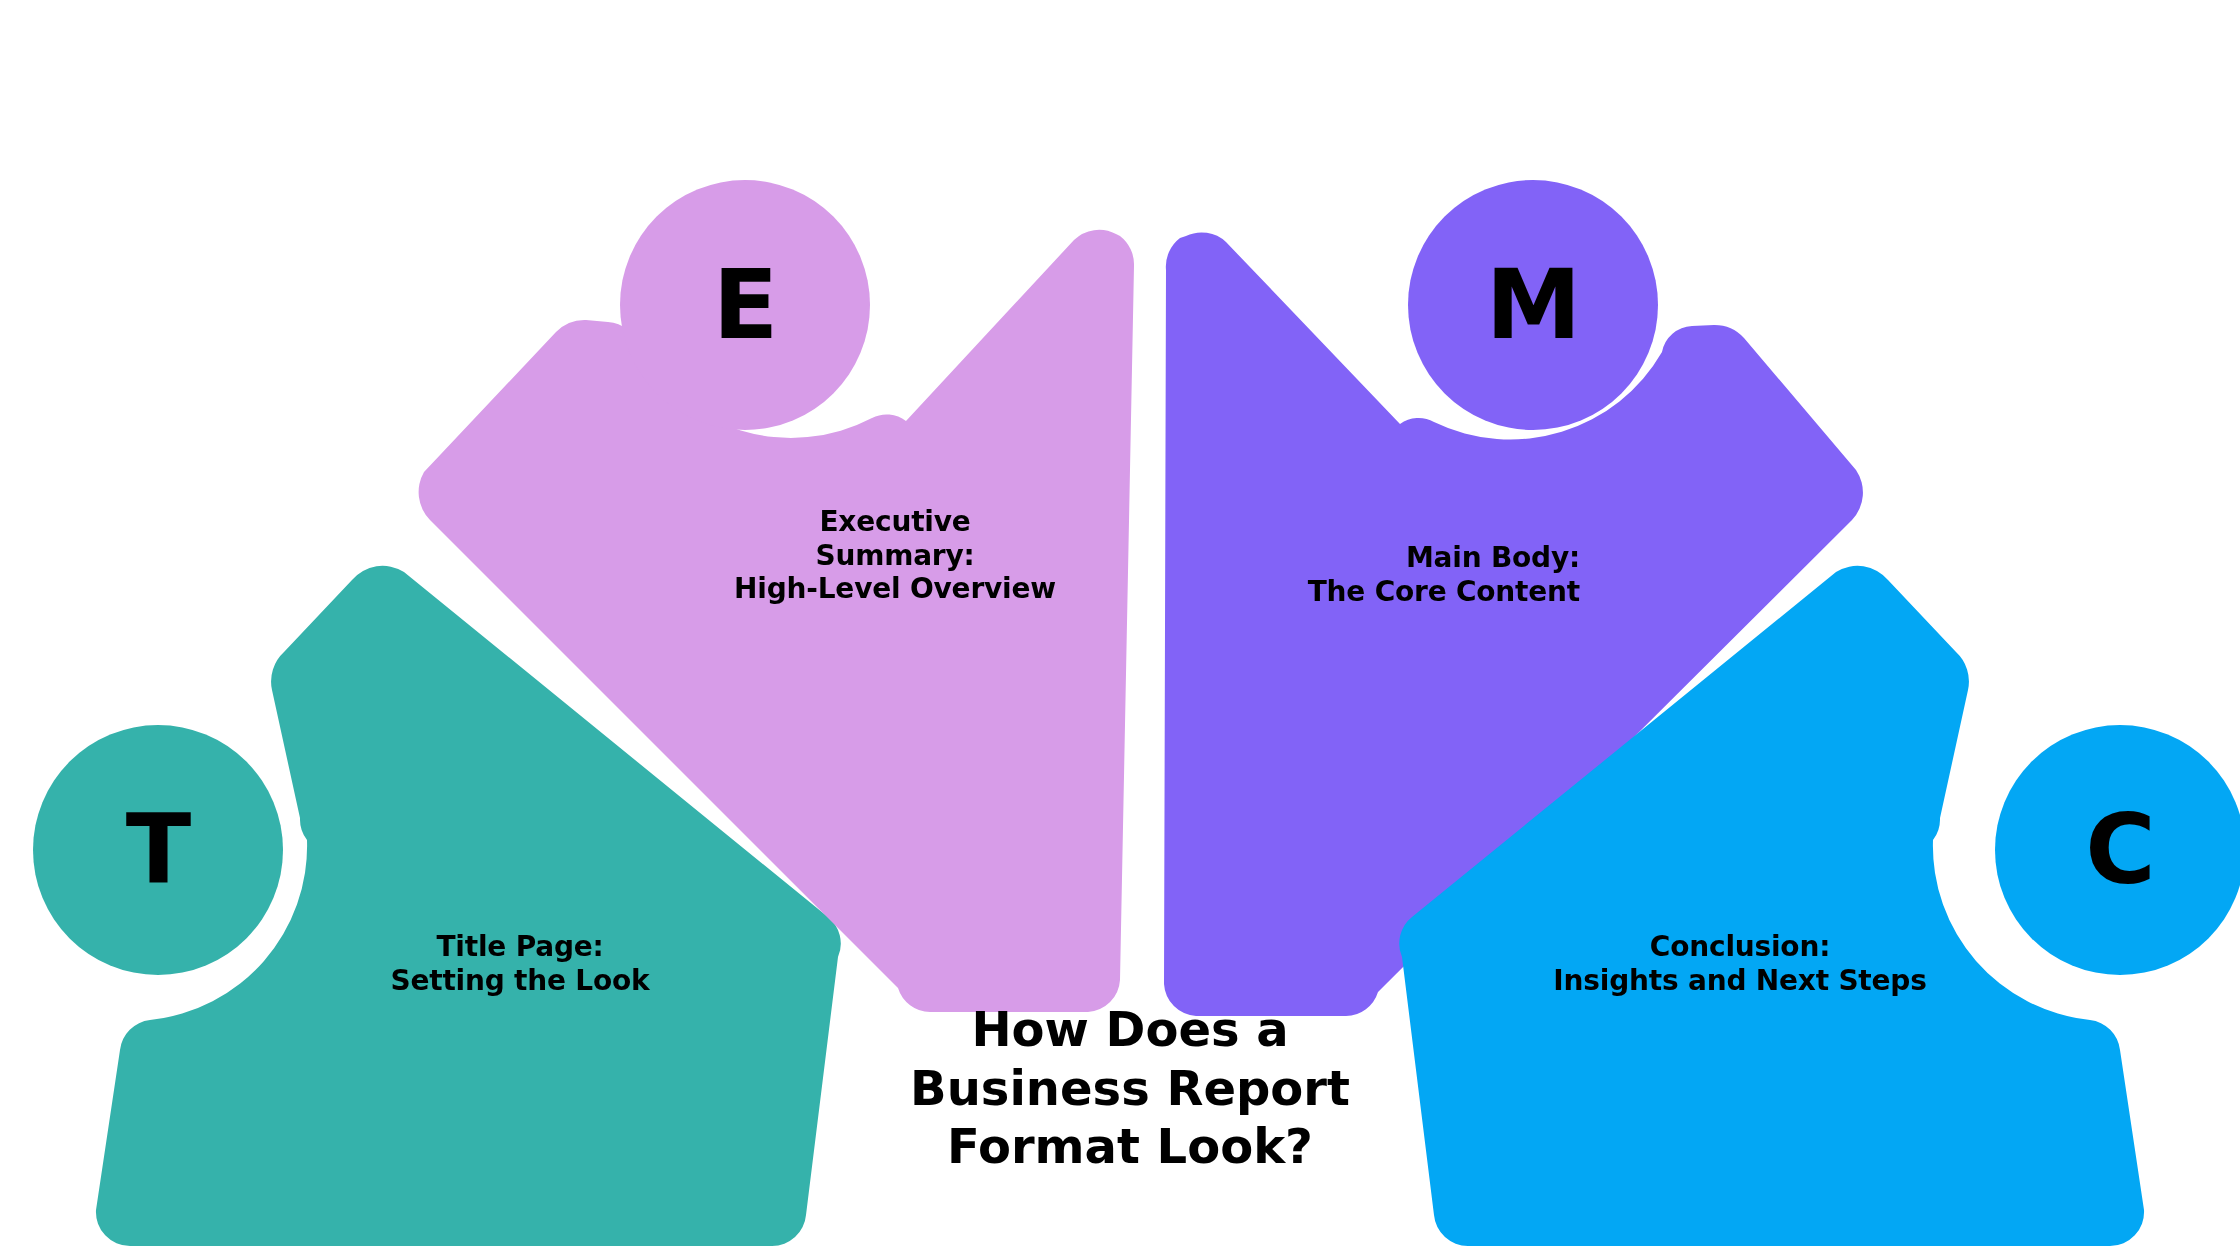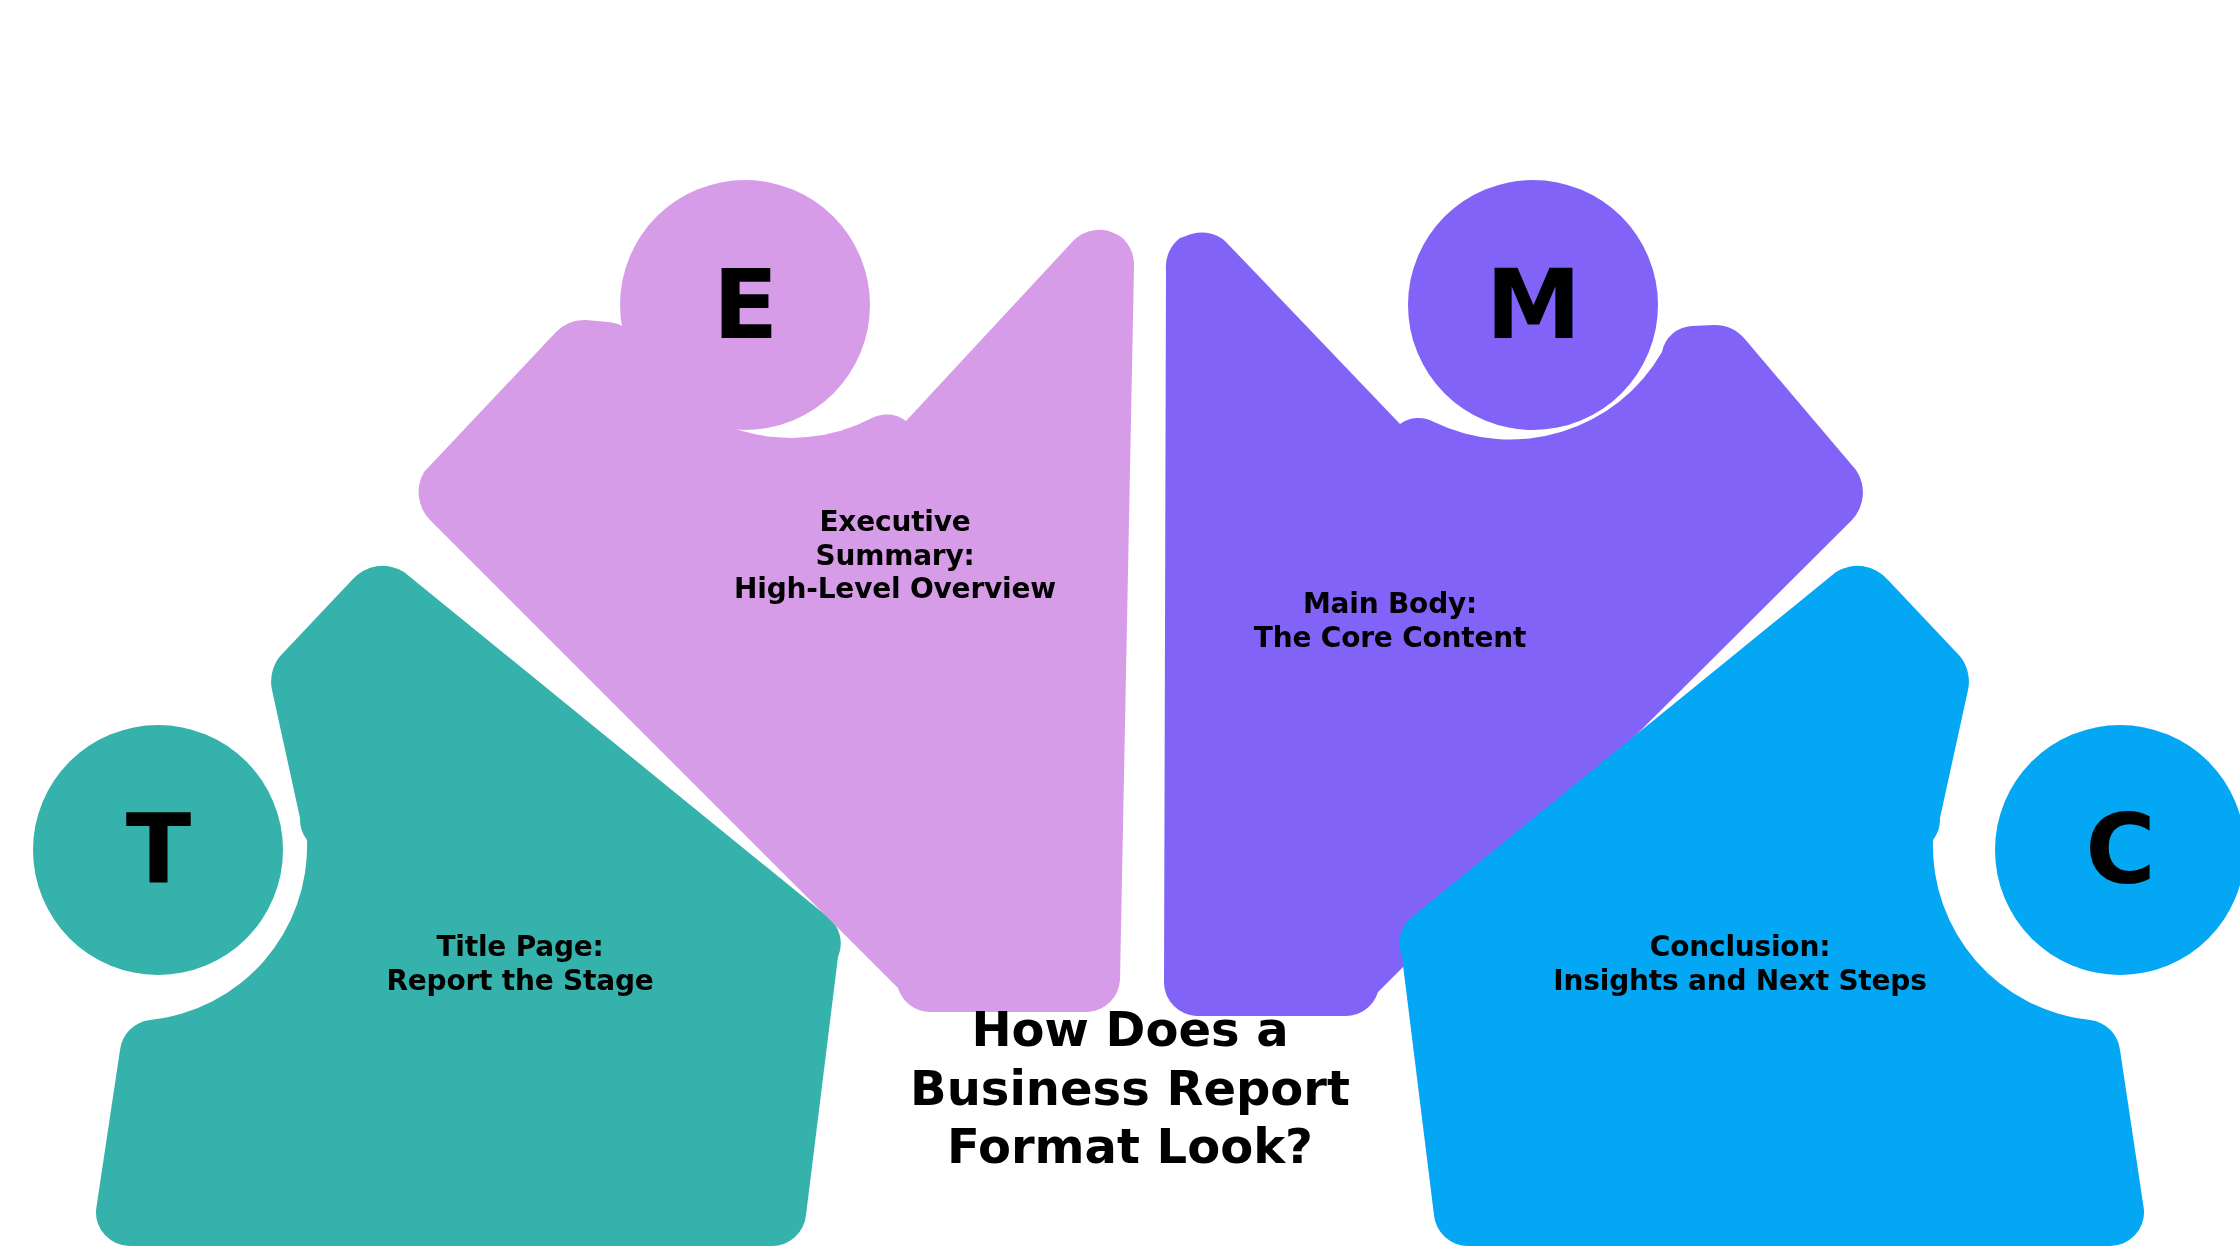--- a/index.html
+++ b/index.html
@@ -64,21 +64,21 @@
     width: 500px;
     text-align: center;
     color: #000000;
     font-weight: 700;
     font-size: 48px;
     line-height: 1.22;
   }
   
   #label-title    { left: 310px;  top: 930px;  width: 420px; }
   #label-exec     { left: 700px;  top: 505px;  width: 390px; }
-  #label-main     { left: 1200px; top: 587px;  width: 380px; }
+  #label-main     { left: 1200px; top: 541px;  width: 380px; text-align: right; }
   #label-concl    { left: 1540px; top: 930px;  width: 400px; }
   
   #letter-t { left: 68px;   top: 760px; }
   #letter-e { left: 655px;  top: 215px; }
   #letter-m { left: 1443px; top: 215px; }
   #letter-c { left: 2030px; top: 760px; }
 </style>
 </head>
 <body>
 
@@ -171,21 +171,21 @@
   <div class="badge-letter" id="letter-t">T</div>
 
   <div class="badge-letter" id="letter-e">E</div>
 
   <div class="badge-letter" id="letter-m">M</div>
 
   <div class="badge-letter" id="letter-c">C</div>
 
   <div class="petal-label" id="label-title">
     <span class="lead">Title Page:</span>
-    <span class="sub">Report the Stage</span>
+    <span class="sub">Setting the Look</span>
   </div>
 
   <div class="petal-label" id="label-exec">
     <span class="lead">Executive</span>
     <span class="lead">Summary:</span>
     <span class="sub">High-Level Overview</span>
   </div>
 
   <div class="petal-label" id="label-main">
     <span class="lead">Main Body:</span>

